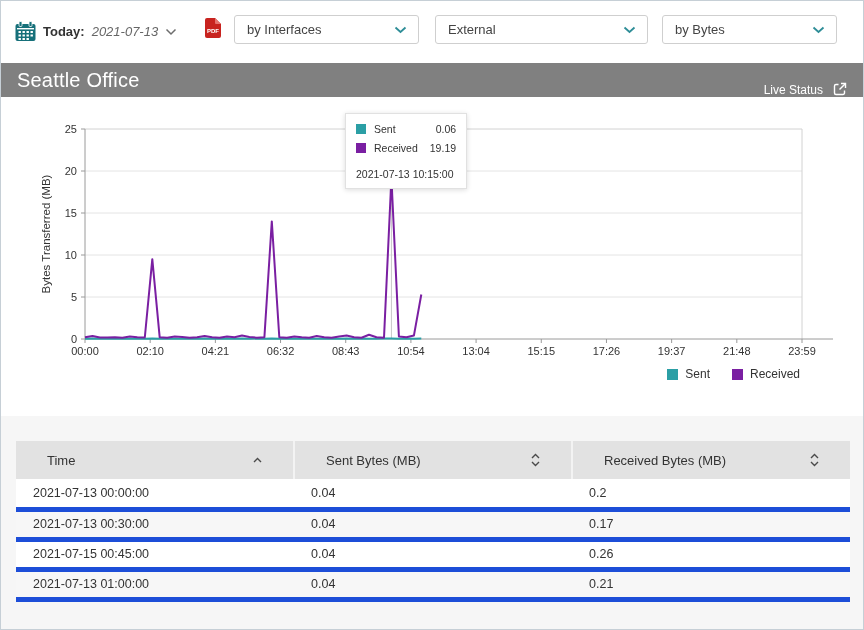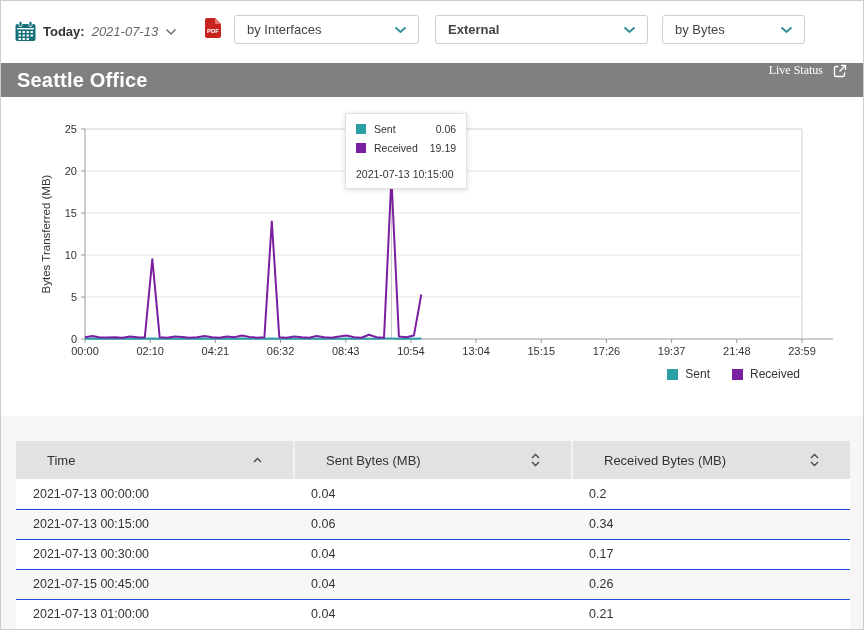--- a/index.html
+++ b/index.html
@@ -16,29 +16,29 @@
   
   .toolbar { position:absolute; top:0; left:0; right:0; height:62px; background:#fff;padding-left:44px; }
   .date-picker { position:absolute; left:14px; top:20px; display:flex; align-items:center; gap:7px; cursor:pointer; }
   .date-label { font-size:13px; font-weight:bold; color:#333; }
   .date-value { font-size:13px; color:#666;font-style:italic; }
   .pdf-wrap { position:absolute; left:204px; top:17px; cursor:pointer; }
   .dropdown { position:absolute; top:14px; height:29px; background:#fff; border:1px solid #cfcfcf;
               border-radius:3px; display:flex; align-items:center; justify-content:space-between;
               padding:0 11px 0 12px; font-size:13px; color:#444; cursor:pointer; }
   .dd-1 { left:233px; width:185px; }
-  .dd-2 { left:434px; width:213px;font-weight:bold; }
-  .dd-3 { left:661px; width:143px; }
+  .dd-2 { left:434px; width:213px; }
+  .dd-3 { left:661px; width:175px; }
 
   
   .title-bar { position:absolute; top:62px; left:0; right:0; height:34px; background:#808080;
                display:flex; align-items:center; }
-  .page-title { color:#fff; font-size:20px; font-weight:700; margin-left:16px; letter-spacing:.2px; }
-  .live-status { position:absolute; right:15px; top:0; height:34px; display:flex; align-items:flex-start;
-                 gap:9px; color:#fff; font-size:12px; cursor:pointer;font-family:Liberation Serif, serif; }
+  .page-title { color:#fff; font-size:20px; font-weight:400; margin-left:16px; letter-spacing:.2px; }
+  .live-status { position:absolute; right:15px; top:0; height:34px; display:flex; align-items:flex-end;
+                 gap:9px; color:#fff; font-size:12px; cursor:pointer; }
 
   
   .chart-panel { position:absolute; top:96px; left:0; right:0; height:319px; background:#fff; }
   .tick-label { font:11px "Liberation Sans", sans-serif; fill:#333; }
   .axis-title { font:11.5px "Liberation Sans", sans-serif; fill:#333; }
   .legend { position:absolute; top:270px; right:63px; display:flex; align-items:center; gap:22px;
             font-size:12px; color:#333; }
   .legend-item { display:flex; align-items:center; gap:7px; cursor:pointer; }
   .swatch { width:11px; height:11px; display:inline-block; }
 
@@ -53,21 +53,21 @@
 
   
   .table-section { position:absolute; top:415px; left:0; right:0; bottom:0; background:#f6f6f6; }
   table { position:absolute; left:15px; top:25px; width:834px; border-collapse:collapse; table-layout:fixed; }
   thead th { height:38px; background:#e2e2e2; font-weight:400; font-size:13px; color:#333;
              text-align:left; padding:0 31px; cursor:pointer; }
   thead th + th { border-left:2px solid #f3f3f3; }
   .th-inner { display:flex; align-items:center; justify-content:space-between; }
   .sort-icon { display:flex; flex-direction:column; gap:2px; align-items:center; }
   tbody td { height:30px; font-size:12.5px; color:#333; padding:0 17px; background:#fff;
-             border-bottom:1px solid #1d4ed8; overflow:hidden; white-space:nowrap; }
+             border-bottom:5px solid #1d4ed8; overflow:hidden; white-space:nowrap; }
   tbody tr:nth-child(even) td { background:#f7f7f7; }
 </style>
 </head>
 <body>
 
 <div class="toolbar">
   <div class="date-picker">
     <span style="display:flex">
       <svg width="21" height="21" viewBox="0 0 21 21">
         <rect x="0.5" y="3" width="20" height="17" rx="2" fill="#16707a"></rect>
@@ -268,25 +268,20 @@
           </th>
         </tr>
       </thead>
     <tbody id="tbody">
         <tr>
           <td>2021-07-13 00:00:00</td>
           <td>0.04</td>
           <td>0.2</td>
         </tr>
         <tr>
-          <td>2021-07-13 00:15:00</td>
-          <td>0.06</td>
-          <td>0.34</td>
-        </tr>
-        <tr>
           <td>2021-07-13 00:30:00</td>
           <td>0.04</td>
           <td>0.17</td>
         </tr>
         <tr>
           <td>2021-07-15 00:45:00</td>
           <td>0.04</td>
           <td>0.26</td>
         </tr>
         <tr>

